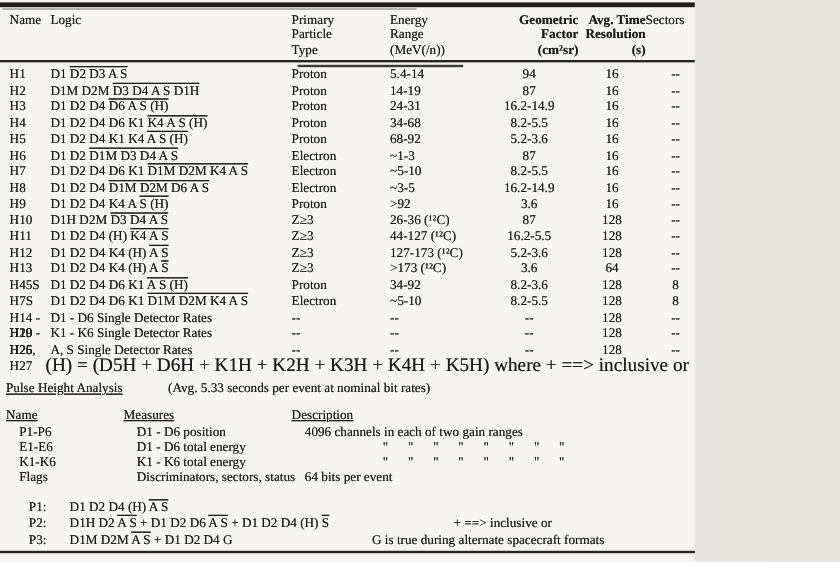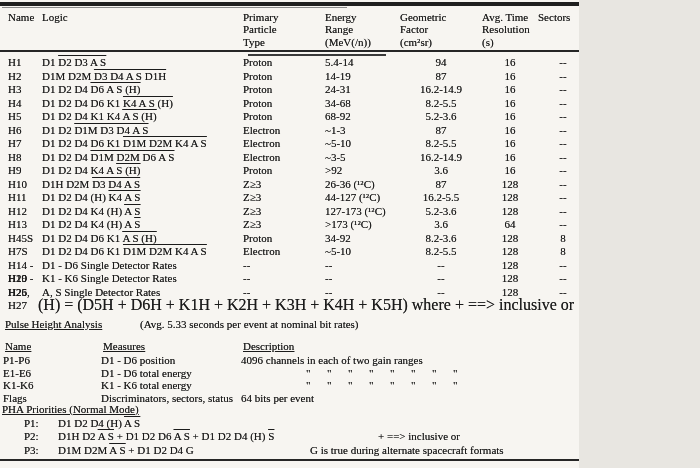--- a/index.html
+++ b/index.html
@@ -10,38 +10,38 @@
   .band-top{position:absolute;top:2px;left:0;width:700px;height:4px;background:#1f1f1f;}
   .band-top2{position:absolute;top:7px;left:2px;width:345px;height:1px;background:#8a8a8a;}
   .hdr-rule{top:50px;left:0;width:700px;height:2px;}
   .artifact-rule{top:54px;left:248px;width:138px;height:2px;background:#3a3a3a;}
   .bottom-rule{top:459px;left:0;width:697px;height:2px;}
 
   .grid8{display:grid;grid-template-columns:34px 201px 82px 75px 82px 56px 50px 60px;}
   .hdr{position:absolute;top:11px;left:0;right:0;padding-left:8px;
        font-size:11px;line-height:12.4px;}
   .hdr .hcell{white-space:pre;}
-  .h-geom,.h-time{text-align:left;}
+  .h-geom,.h-time{text-align:right;font-weight:bold;}
   .h-pha{padding-left:10px;}
 
   #rate-rows{position:absolute;top:56px;left:0;right:0;font-size:11px;}
   .rrow{height:13.5px;line-height:13.5px;padding-left:8px;}
   .c-geom,.c-time,.c-sect{text-align:center;}
   .c-pha{padding-left:10px;}
   .ov{text-decoration:overline;text-decoration-thickness:1px;font-family:Liberation Serif, serif;}
 
   .eq{position:absolute;left:38px;top:296px;font-size:16px;}
 
   .ph-title{position:absolute;left:5px;top:318px;font-size:11px;text-decoration:underline;}
   .ph-sub{position:absolute;left:140px;top:318px;font-size:11px;}
   .ph-hdr{position:absolute;top:340px;left:0;right:0;display:grid;
           grid-template-columns:98px 140px 1fr;padding-left:5px;font-size:11px;}
   .ph-hdr .u{text-decoration:underline;}
   #pha-rows{position:absolute;top:354px;left:0;right:0;font-size:11px;}
-  .prow{display:grid;grid-template-columns:98px 140px 1fr;height:12.6px;line-height:12.6px;padding-left:3px;}
+  .prow{display:grid;grid-template-columns:98px 140px 1fr;height:12.6px;line-height:12.6px;padding-left:16px;}
   .pdesc{white-space:pre;}
   .pdesc.ditto{padding-left:65px;}
 
   .pri-title{position:absolute;left:2px;top:403px;font-size:11px;text-decoration:underline;}
   #priority-rows{position:absolute;top:417px;left:0;right:0;font-size:11px;}
   .qrow{position:relative;height:13.4px;line-height:13.4px;}
   .q-label{position:absolute;left:24px;}
   .q-logic{position:absolute;left:42px;margin-left:16px;}
   .q-note{position:absolute;left:378px;}
   .qrow:nth-child(3) .q-note{left:310px;}
@@ -287,21 +287,20 @@
         <div class="pmeas">K1 - K6 total energy</div>
         <div class="pdesc ditto">"      "      "      "      "      "      "      "</div>
       </div>
       <div class="prow">
         <div class="pname">Flags</div>
         <div class="pmeas">Discriminators, sectors, status</div>
         <div class="pdesc">64 bits per event</div>
       </div>
     </div>
 
-  <div class="pri-title">PHA Priorities (Normal Mode)</div>
   <div id="priority-rows">
       <div class="qrow">
         <span class="q-label">P1:</span>
         <span class="q-logic"><span>D1 D2 D4 (H) </span><span class="ov">A S</span></span>
       </div>
       <div class="qrow">
         <span class="q-label">P2:</span>
         <span class="q-logic"><span>D1H D2 </span><span class="ov">A S</span><span> + D1 D2 D6 </span><span class="ov">A S</span><span> + D1 D2 D4 (H) </span><span class="ov">S</span></span>
         <span class="q-note">+ ==&gt; inclusive or</span>
       </div>

